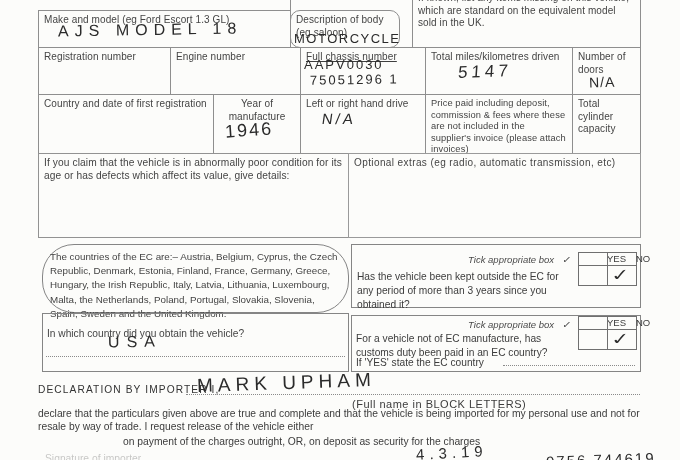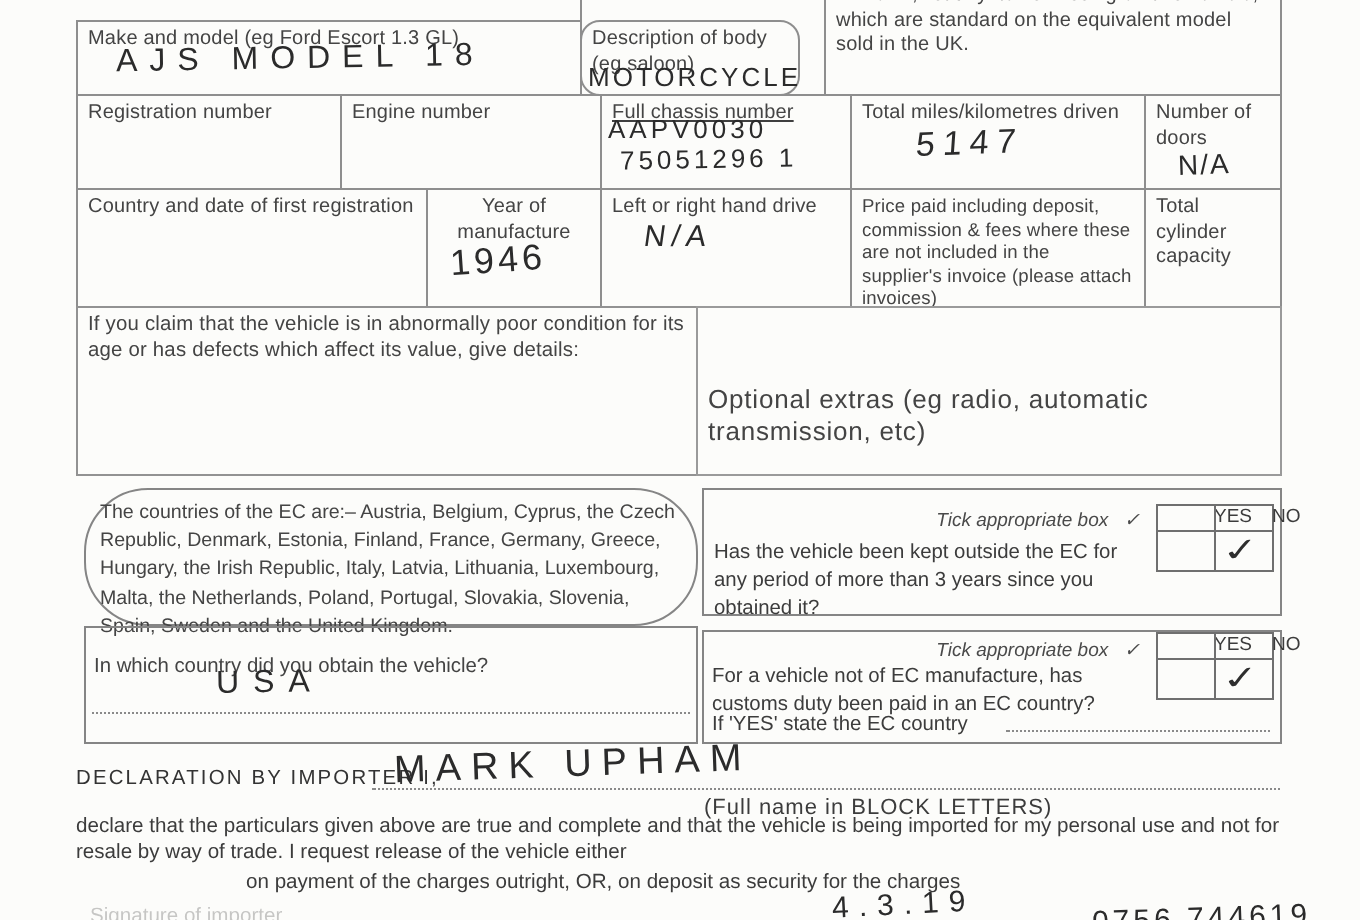--- a/index.html
+++ b/index.html
@@ -96,21 +96,21 @@
     <div class="label" style="font-size:9.3px;">Price paid including deposit, commission &amp; fees where these are not included in the supplier's invoice (please attach invoices)</div>
   </div>
   <div class="cell" style="left:572px; top:94px; width:69px; height:60px;">
     <div class="label">Total cylinder capacity</div>
   </div>
 
   <div class="cell" style="left:38px; top:153px; width:311px; height:85px; border-color:#929292;">
     <div class="label" style="font-size:10.2px;">If you claim that the vehicle is in abnormally poor condition for its age or has defects which affect its value, give details:</div>
   </div>
   <div class="cell" style="left:348px; top:153px; width:293px; height:85px; border-color:#9a9a9a;">
-    <div class="label" style="font-size:13px; letter-spacing:.4px;margin-top:35px;">Optional extras (eg radio, automatic transmission, etc)</div>
+    <div class="label" style="font-size:10px; letter-spacing:.4px;">Optional extras (eg radio, automatic transmission, etc)</div>
   </div>
 
   <div class="box" style="left:42px; top:244px; width:307px; height:69px;border-radius:32px;">
     <div class="label" style="padding:5px 7px; font-size:9.8px; line-height:1.45;">The countries of the EC are:– Austria, Belgium, Cyprus, the Czech Republic, Denmark, Estonia, Finland, France, Germany, Greece, Hungary, the Irish Republic, Italy, Latvia, Lithuania, Luxembourg, Malta, the Netherlands, Poland, Portugal, Slovakia, Slovenia, Spain, Sweden and the United Kingdom.</div>
   </div>
 
   <div class="box" style="left:351px; top:244px; width:290px; height:64px;"></div>
   <div class="ticknote" style="left:380px; top:254px; width:190px;">
     <span>Tick appropriate box</span>&nbsp;&nbsp;
     <span>✓</span>

